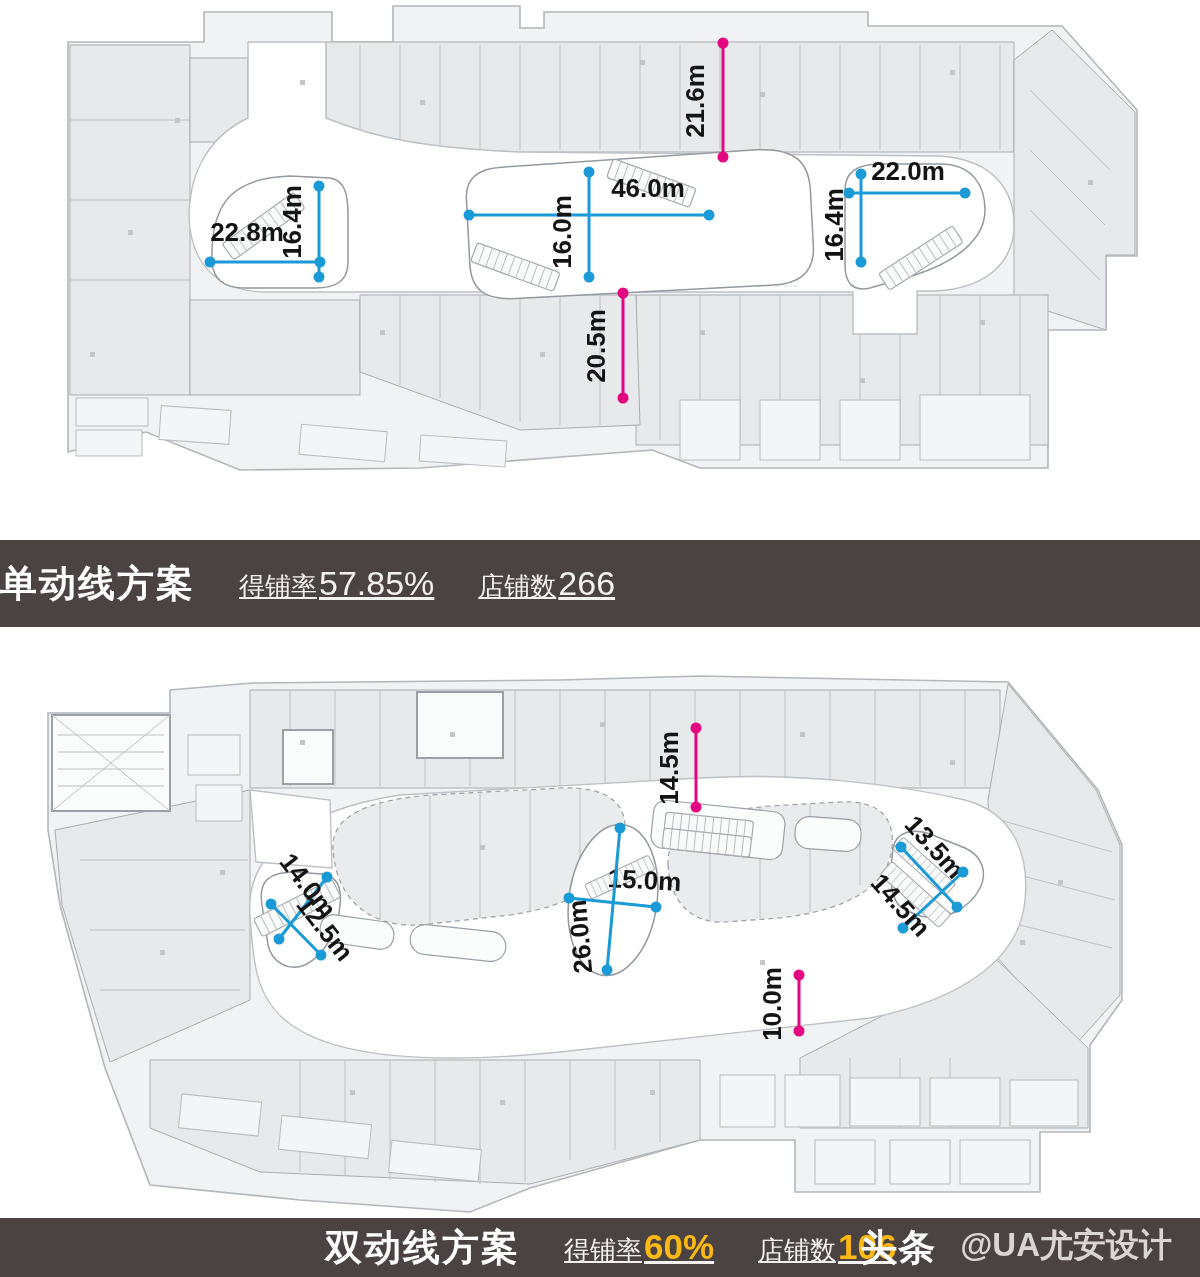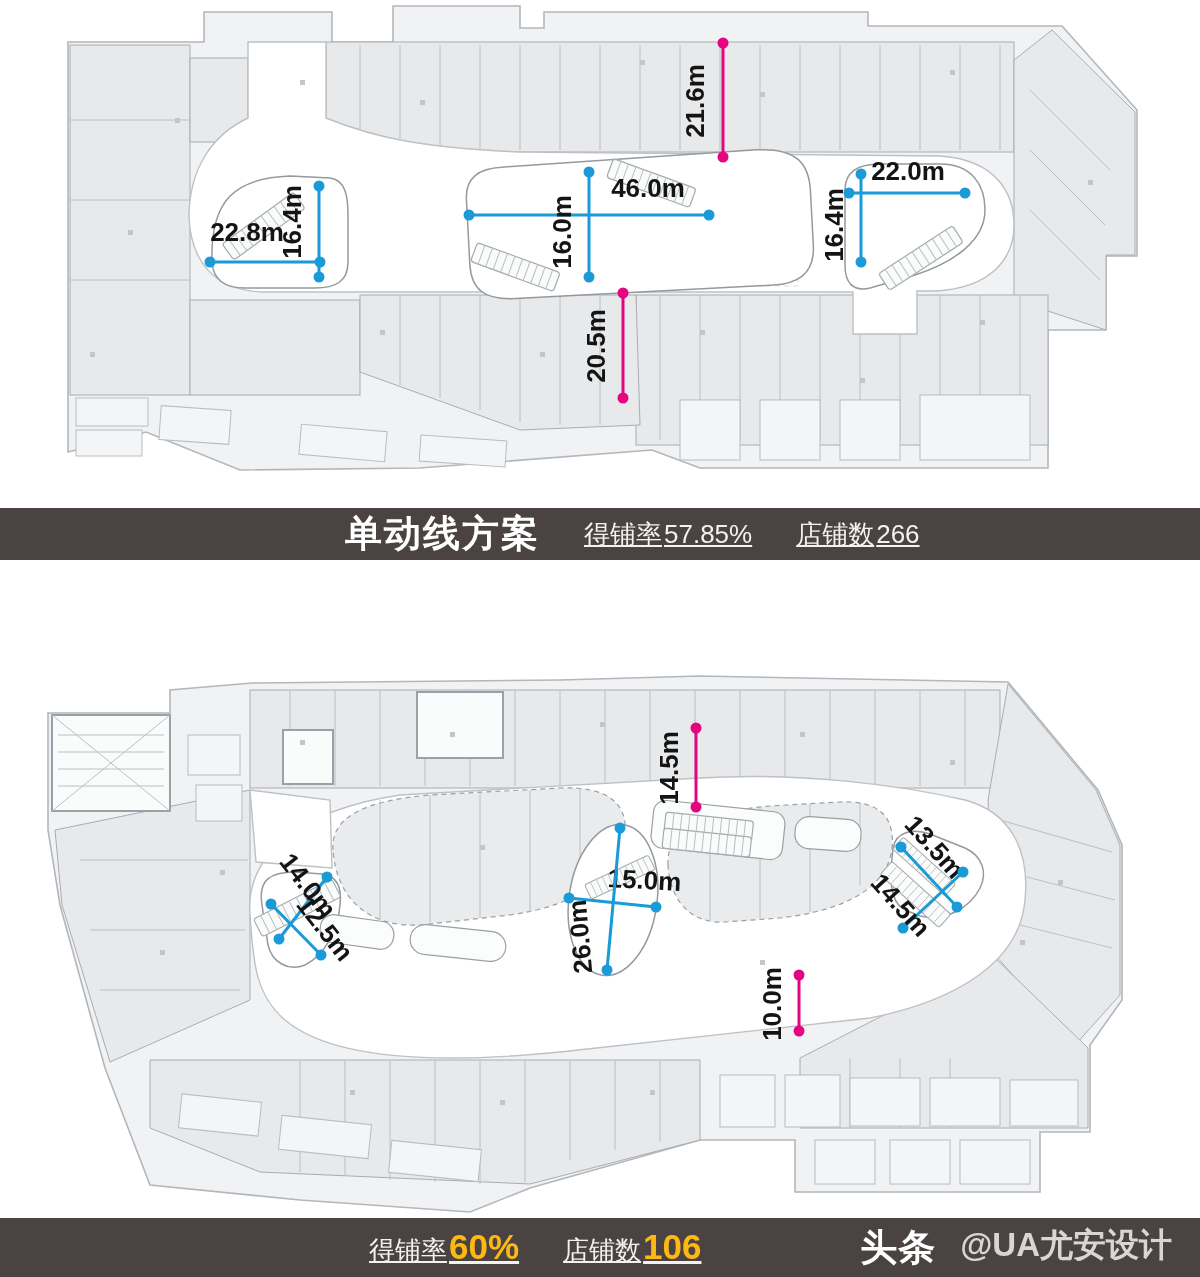--- a/index.html
+++ b/index.html
@@ -4,25 +4,25 @@
 <style>
   html,body{margin:0;padding:0;background:#ffffff;}
   .page{position:relative;width:1200px;height:1277px;background:#ffffff;overflow:hidden;
         font-family:"Liberation Sans","DejaVu Sans",sans-serif;}
   .plan-wrap{position:absolute;left:0;}
   #upper-plan{top:0;height:516px;width:1200px;}
   #lower-plan{top:583px;height:635px;width:1200px;}
   svg{display:block;}
 
   .banner{position:absolute;left:0;width:1200px;background:#4b4341;display:flex;align-items:center;box-sizing:border-box;}
-  #banner-1{top:508px;height:52px;padding-left:345px;}
+  #banner-1{top:540px;height:87px;}
   #banner-2{top:1218px;height:59px;padding-left:325px;}
   .banner .title{font-size:37px;font-weight:bold;color:#ffffff;letter-spacing:2px;white-space:nowrap;}
   .banner .stat{margin-left:44px;font-size:26px;color:#f4f2f1;white-space:nowrap;display:flex;align-items:baseline;text-decoration:underline;}
-  .banner .stat .val{margin-left:2px;font-size:26px;color:#f4f2f1;}
+  .banner .stat .val{margin-left:2px;font-size:34px;color:#f4f2f1;}
   #banner-2 .stat .val.accent{font-size:35px;font-weight:bold;color:#fcb813;text-align:right;}
   .watermark{position:absolute;right:28px;top:50%;transform:translateY(-50%);display:flex;align-items:flex-start;white-space:nowrap;}
   .watermark .brand{font-size:37px;font-weight:bold;color:#ffffff;letter-spacing:1px;}
   .watermark .handle{margin-left:24px;font-size:33px;color:#d9d5d3;font-weight:bold;}
 
   
   .outline{fill:#f1f2f4;stroke:#b3b7bb;stroke-width:1.6;}
   .shop{fill:#e7e9eb;stroke:#a9adb1;stroke-width:1;}
   .part{stroke:#bcc0c3;stroke-width:1;}
   .corridor{fill:#ffffff;stroke:#bdc1c5;stroke-width:1.4;}
@@ -318,20 +318,21 @@
             <line x1="799" y1="975" x2="799" y2="1031" stroke="#e30680" stroke-width="3"></line>
             <circle cx="799" cy="975" r="5.5" fill="#e30680"></circle>
             <circle cx="799" cy="1031" r="5.5" fill="#e30680"></circle>
             <text transform="translate(781,1004) rotate(-90)" text-anchor="middle" font-size="26" font-weight="bold" fill="#141414" font-family="&quot;Liberation Sans&quot;,&quot;DejaVu Sans&quot;,sans-serif">10.0m</text>
           </g>
         </g>
     </svg>
   </div>
 
   <div class="banner" id="banner-2">
+    <span class="title">双动线方案</span>
     <span class="stat">
       <span>得铺率</span>
       <span class="val accent">60%</span>
     </span>
     <span class="stat">
       <span>店铺数</span>
       <span class="val accent">106</span>
     </span>
     <span class="watermark">
       <span class="brand">头条</span>

